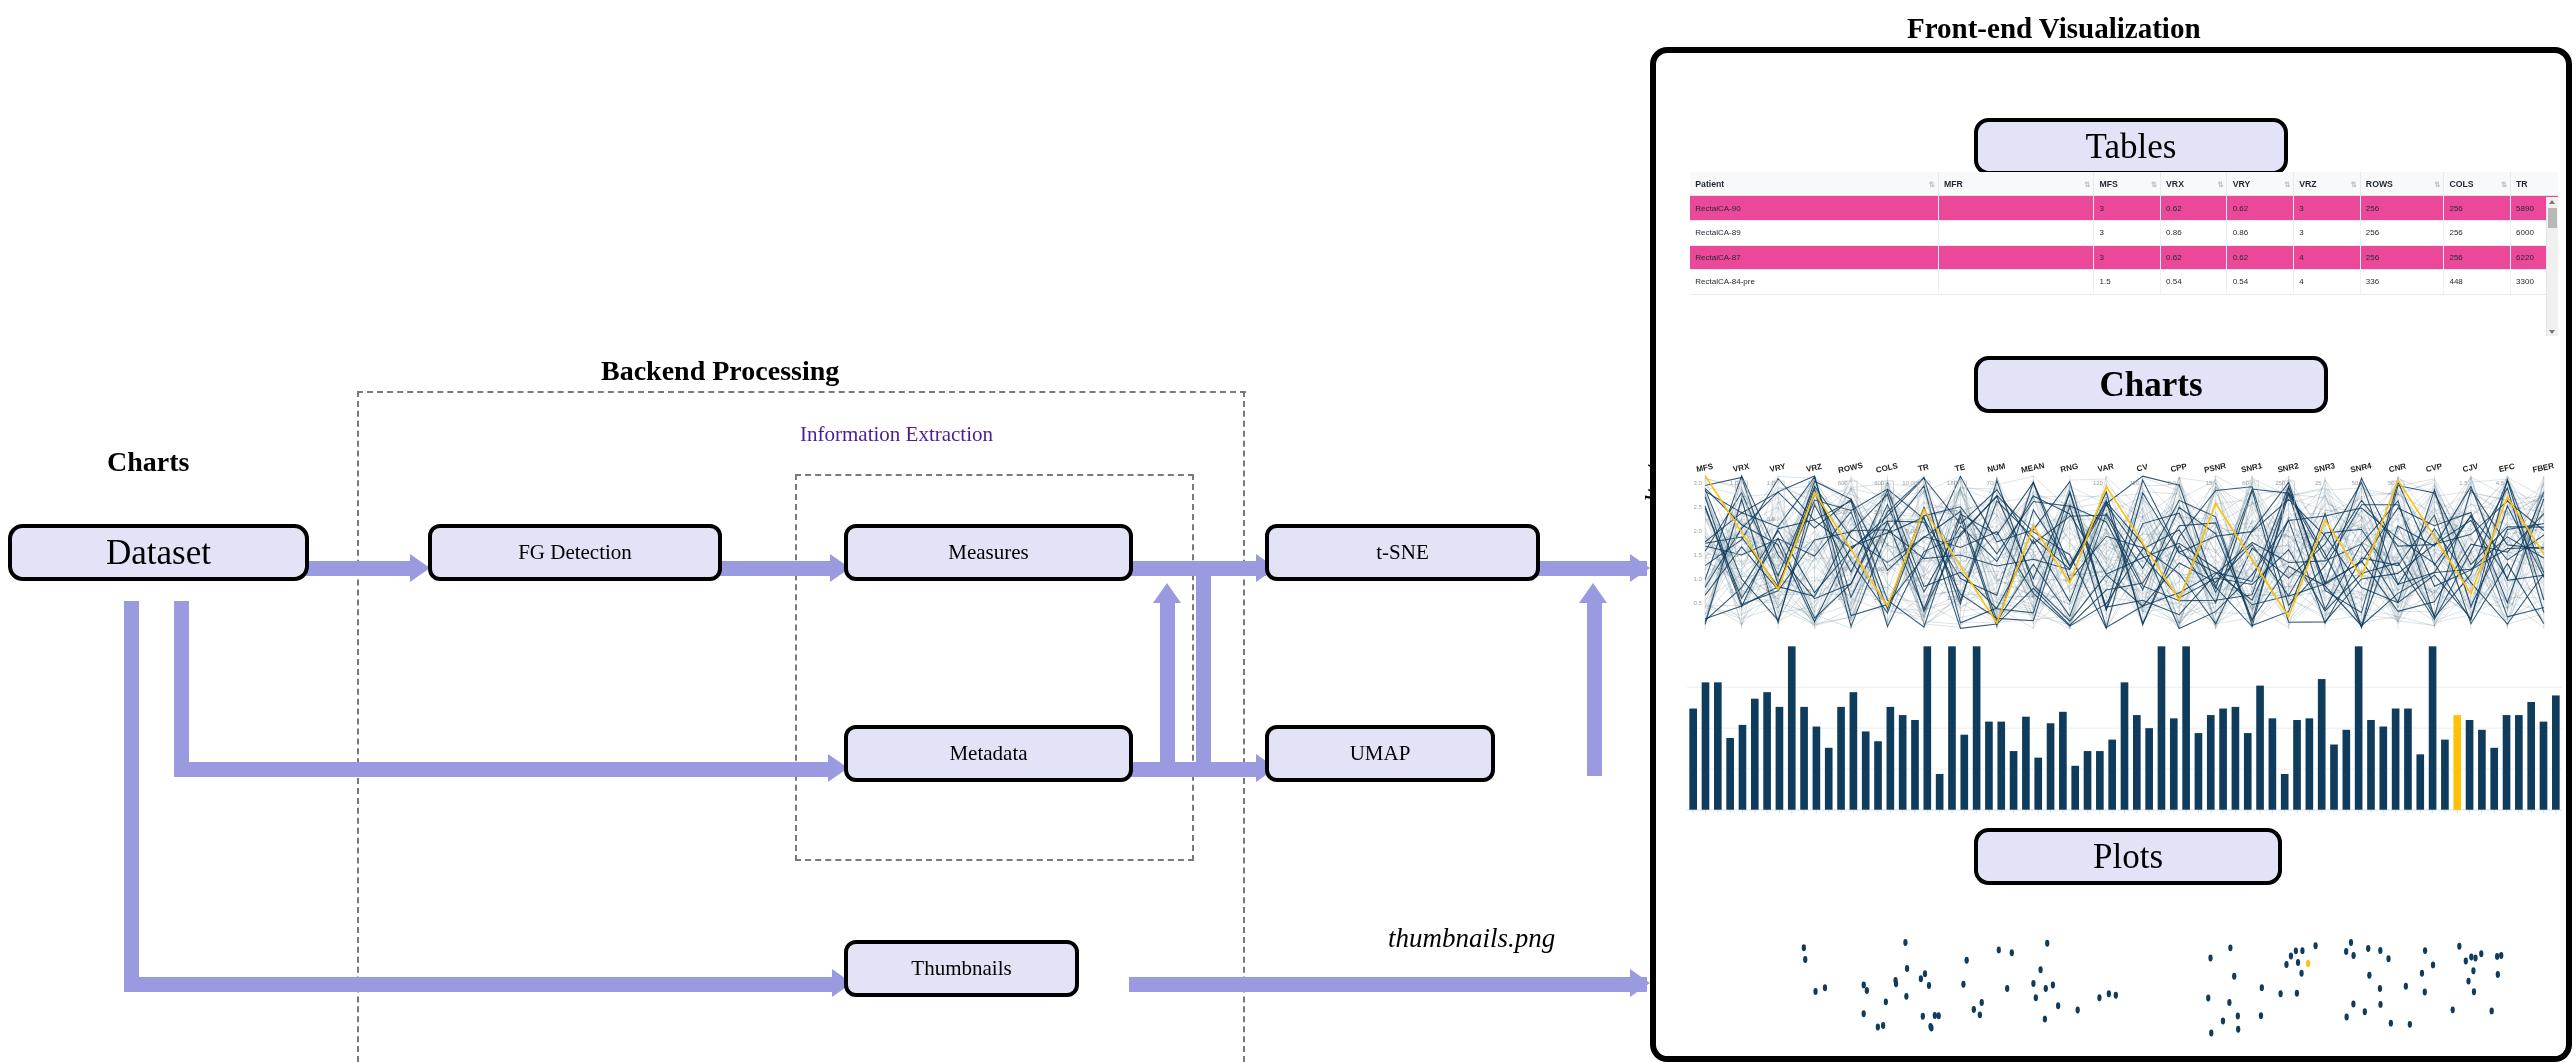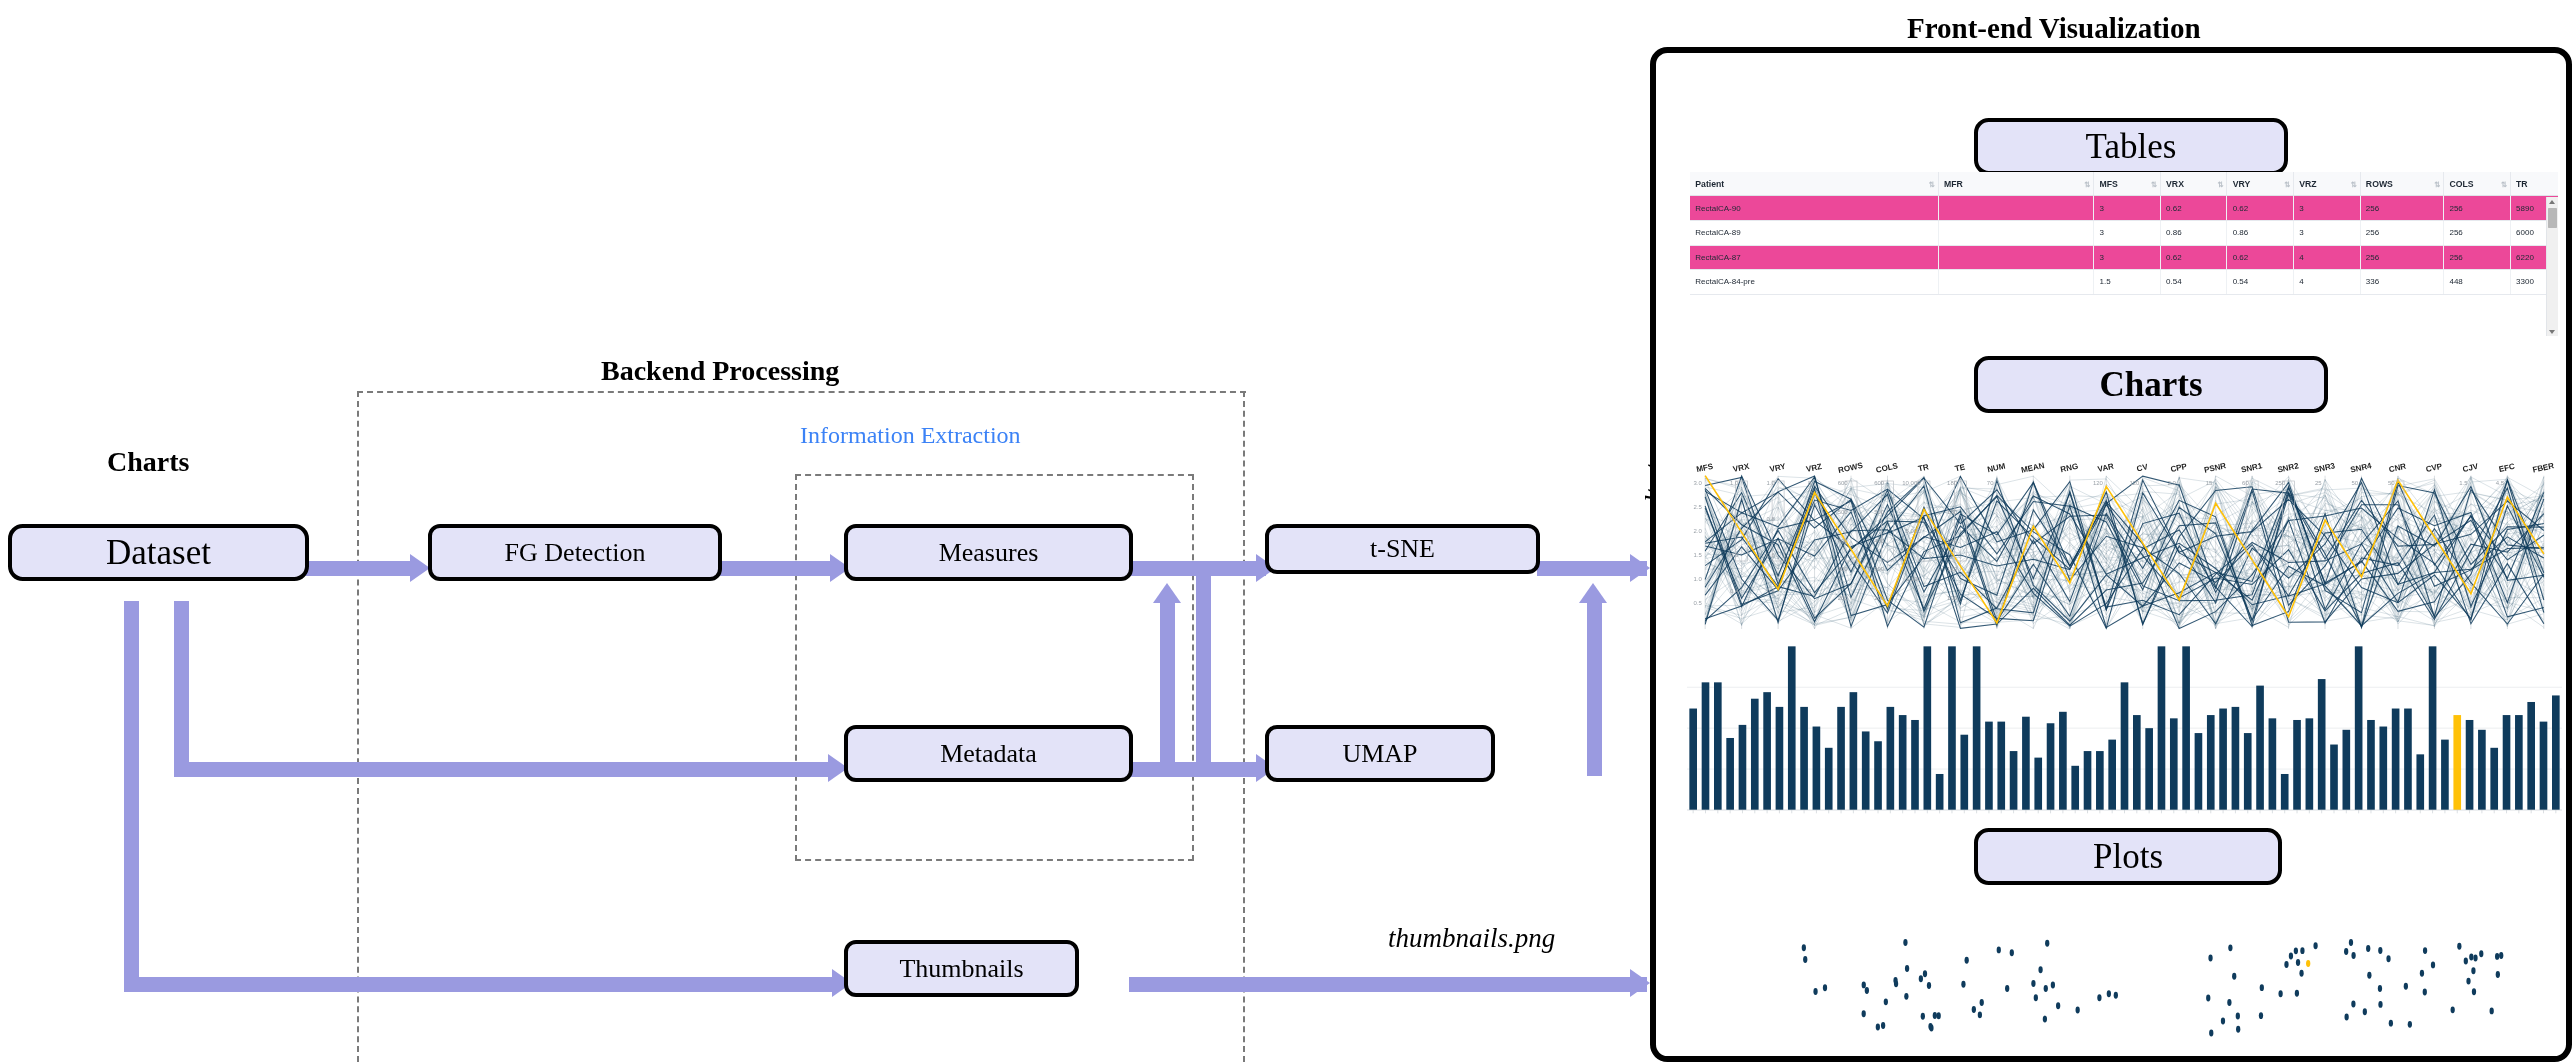--- a/index.html
+++ b/index.html
@@ -7,42 +7,42 @@
        font-family:"Liberation Serif",serif;color:#000;}
 
   
   .node{
     position:absolute;
     background:#e3e3f8;
     border:4.7px solid #000000;
     border-radius:12px;
     display:flex;align-items:center;justify-content:center;
     font-family:"Liberation Serif",serif;
-    font-size:26px;
+    font-size:21px;
     line-height:1;
     color:#000;
     box-sizing:border-box;
   }
   .node.big{font-size:35px;border-radius:14.7px;}
 
   
   .head-bold{
     position:absolute;
     font-family:"Liberation Serif",serif;
     font-weight:bold;
     font-size:28px;
     color:#000;
     white-space:nowrap;
   }
   .head-plain{
     position:absolute;
     font-family:"Liberation Serif",serif;
     font-weight:normal;
-    font-size:24px;
-    color:#3b82f6;
+    font-size:21px;
+    color:#4c1d95;
     white-space:nowrap;
   }
   .filelabel{
     position:absolute;
     font-family:"Liberation Serif",serif;
     font-style:italic;
     font-size:27px;
     color:#000;
     white-space:nowrap;
   }
@@ -199,21 +199,21 @@
 </div>
 <div class="node" style="left:428px;top:524px;width:294px;height:57px;">
   <span>FG Detection</span>
 </div>
 <div class="node" style="left:844px;top:524px;width:289px;height:57px;">
   <span>Measures</span>
 </div>
 <div class="node" style="left:844px;top:725px;width:289px;height:57px;">
   <span>Metadata</span>
 </div>
-<div class="node" style="left:1265px;top:524px;width:275px;height:50px;">
+<div class="node" style="left:1265px;top:524px;width:275px;height:57px;">
   <span>t-SNE</span>
 </div>
 <div class="node" style="left:1265px;top:725px;width:230px;height:57px;">
   <span>UMAP</span>
 </div>
 <div class="node" style="left:844px;top:940px;width:235px;height:57px;">
   <span>Thumbnails</span>
 </div>
 
 <div class="panel"></div>

